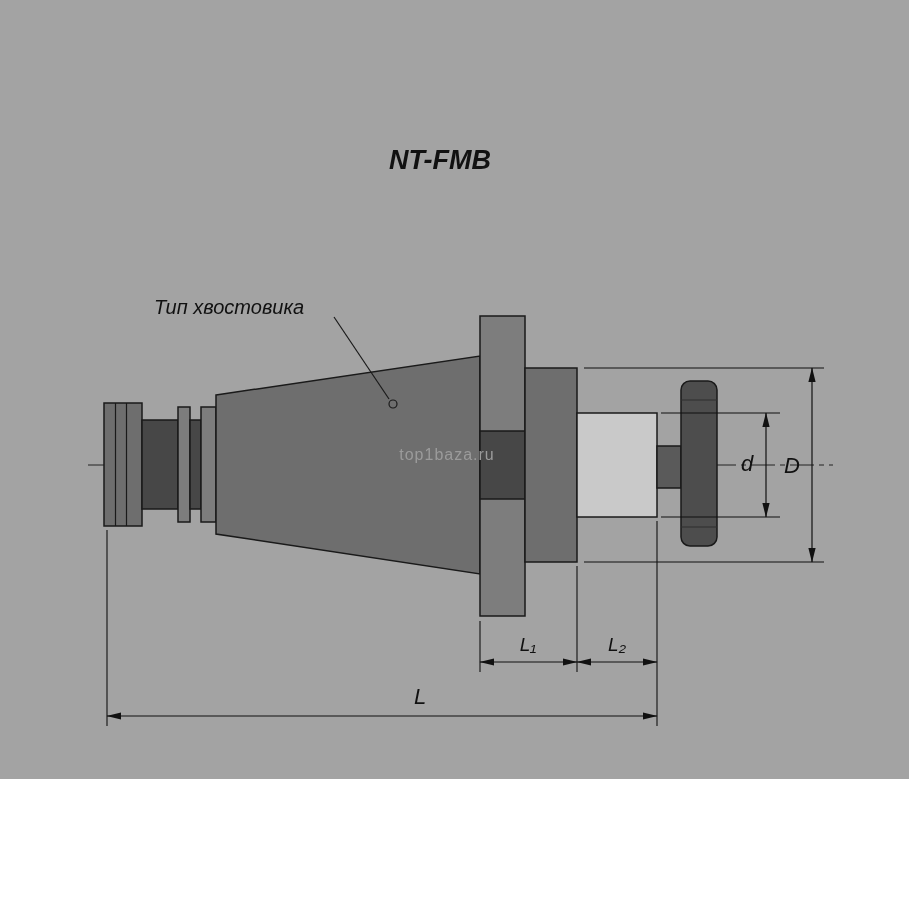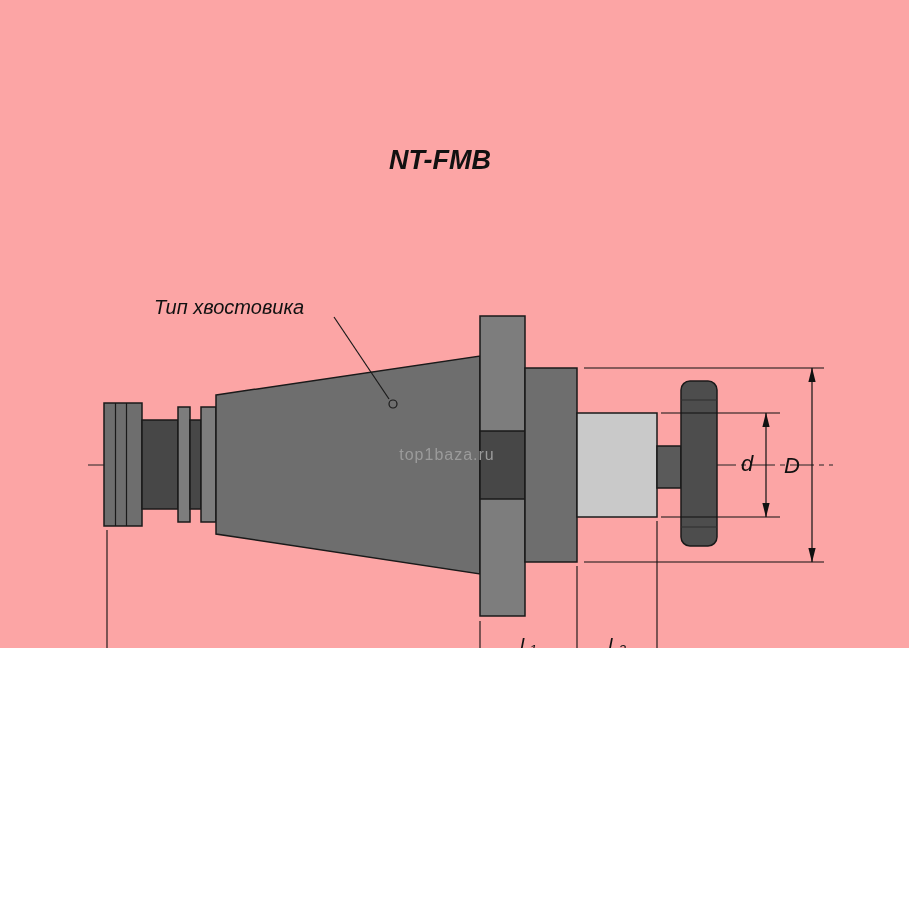--- a/index.html
+++ b/index.html
@@ -1,20 +1,20 @@
 <!DOCTYPE html>
 <html><head>
 <meta charset="utf-8">
 <style>
   html, body { margin: 0; padding: 0; background: #ffffff; }
   .stage {
     position: relative;
     width: 909px;
-    height: 648px;
-    background: #fca5a5;
+    height: 779px;
+    background: #a3a3a3;
     overflow: hidden;
     font-family: "Liberation Sans", sans-serif;
   }
   svg { display: block; }
   .sh   { stroke: #1a1a1a; stroke-width: 1.5; }
   .thin { stroke: #1a1a1a; stroke-width: 1.2; fill: none; }
   .ext  { stroke: #111111; stroke-width: 1.1; fill: none; }
   .dim  { stroke: #111111; stroke-width: 1.2; fill: none; }
   .cl   { stroke: #222222; stroke-width: 1; fill: none; }
   .t-title { font: italic 700 27px "Liberation Sans", sans-serif; fill: #111; }

